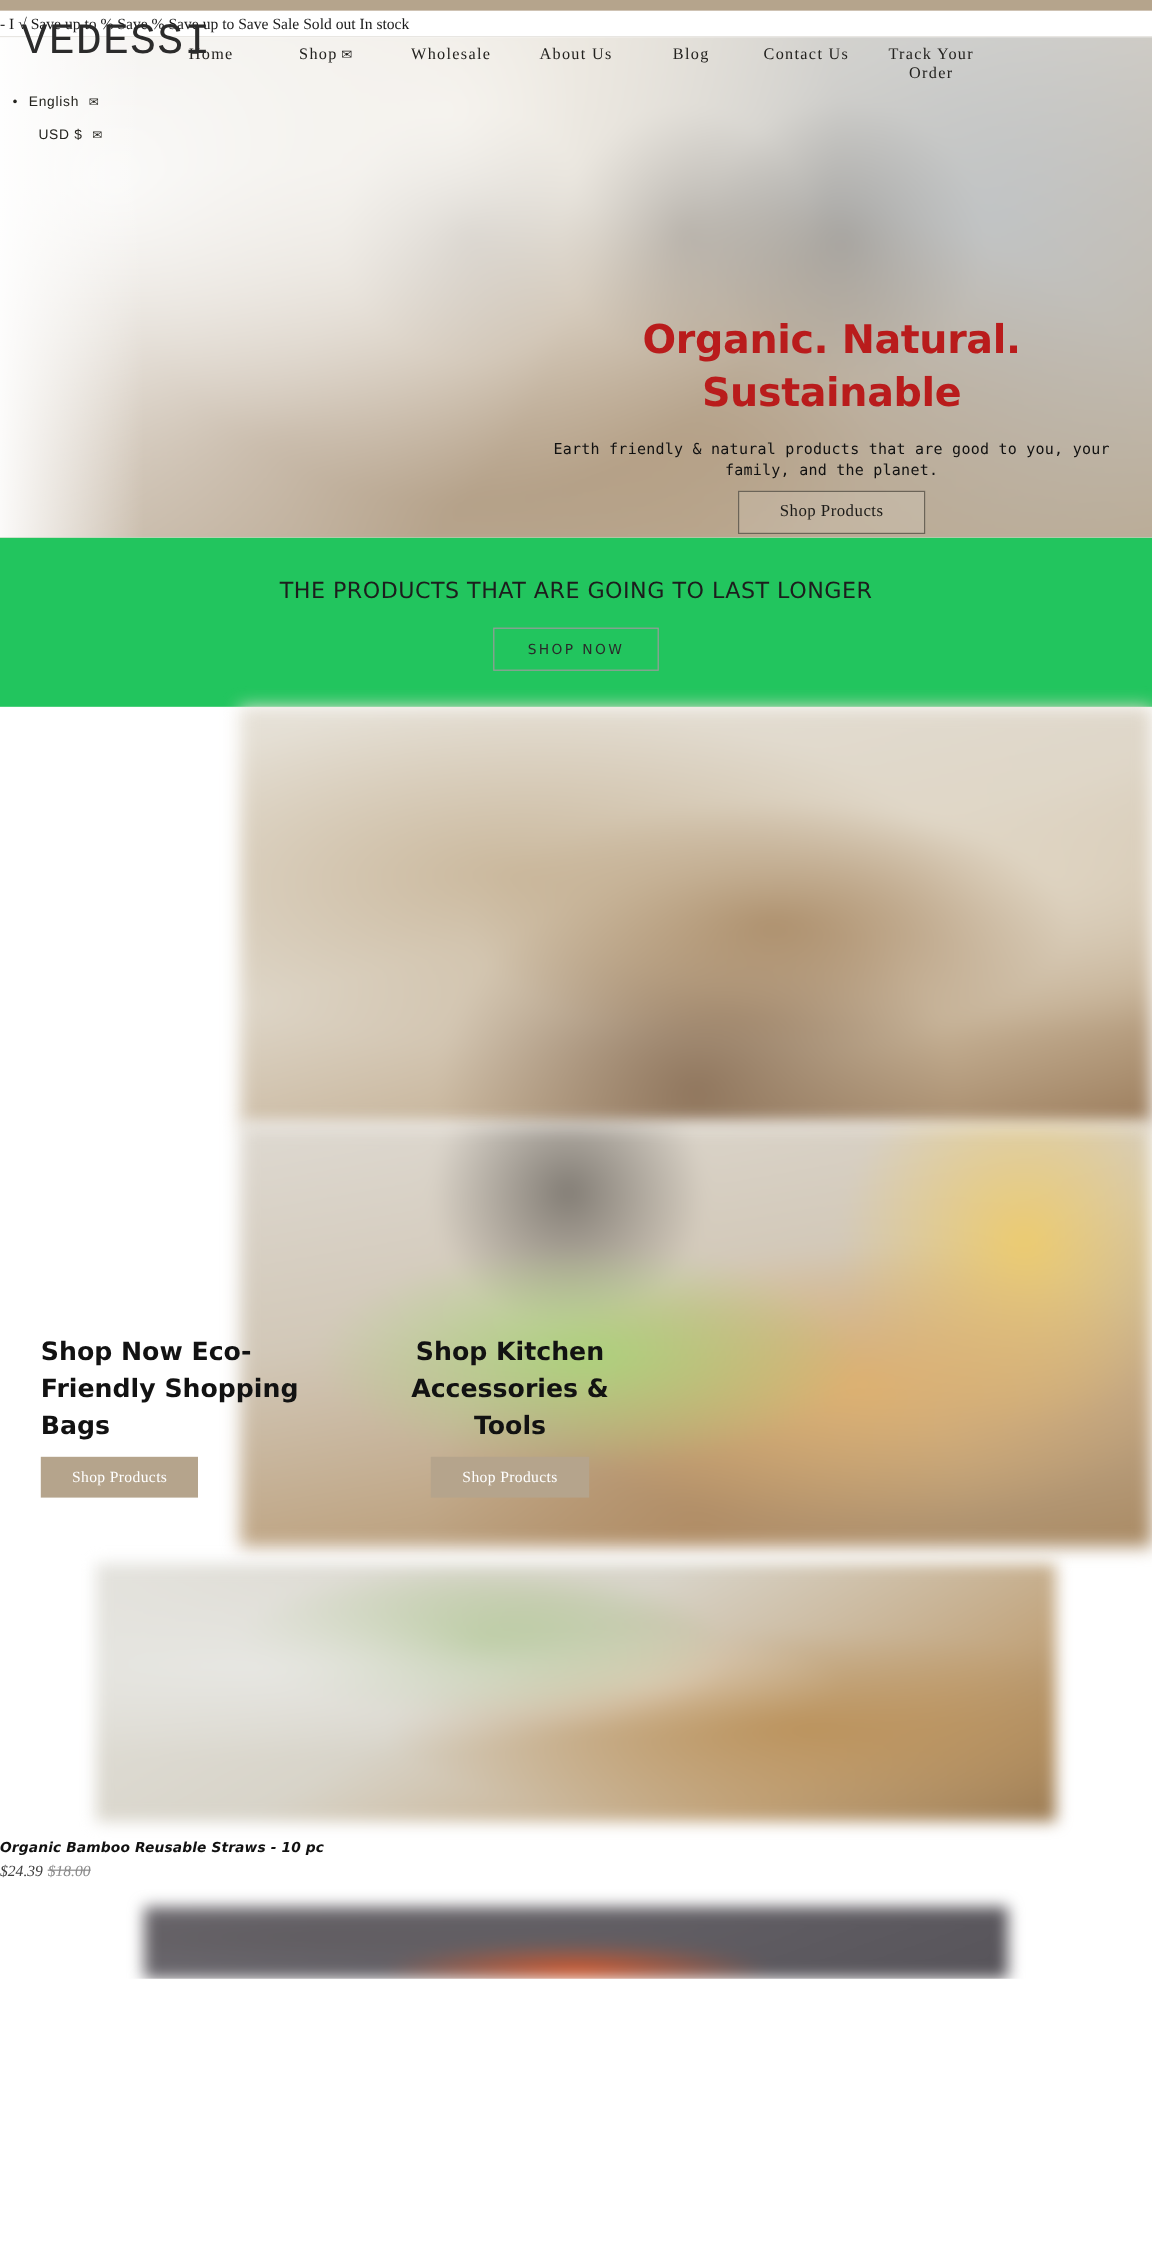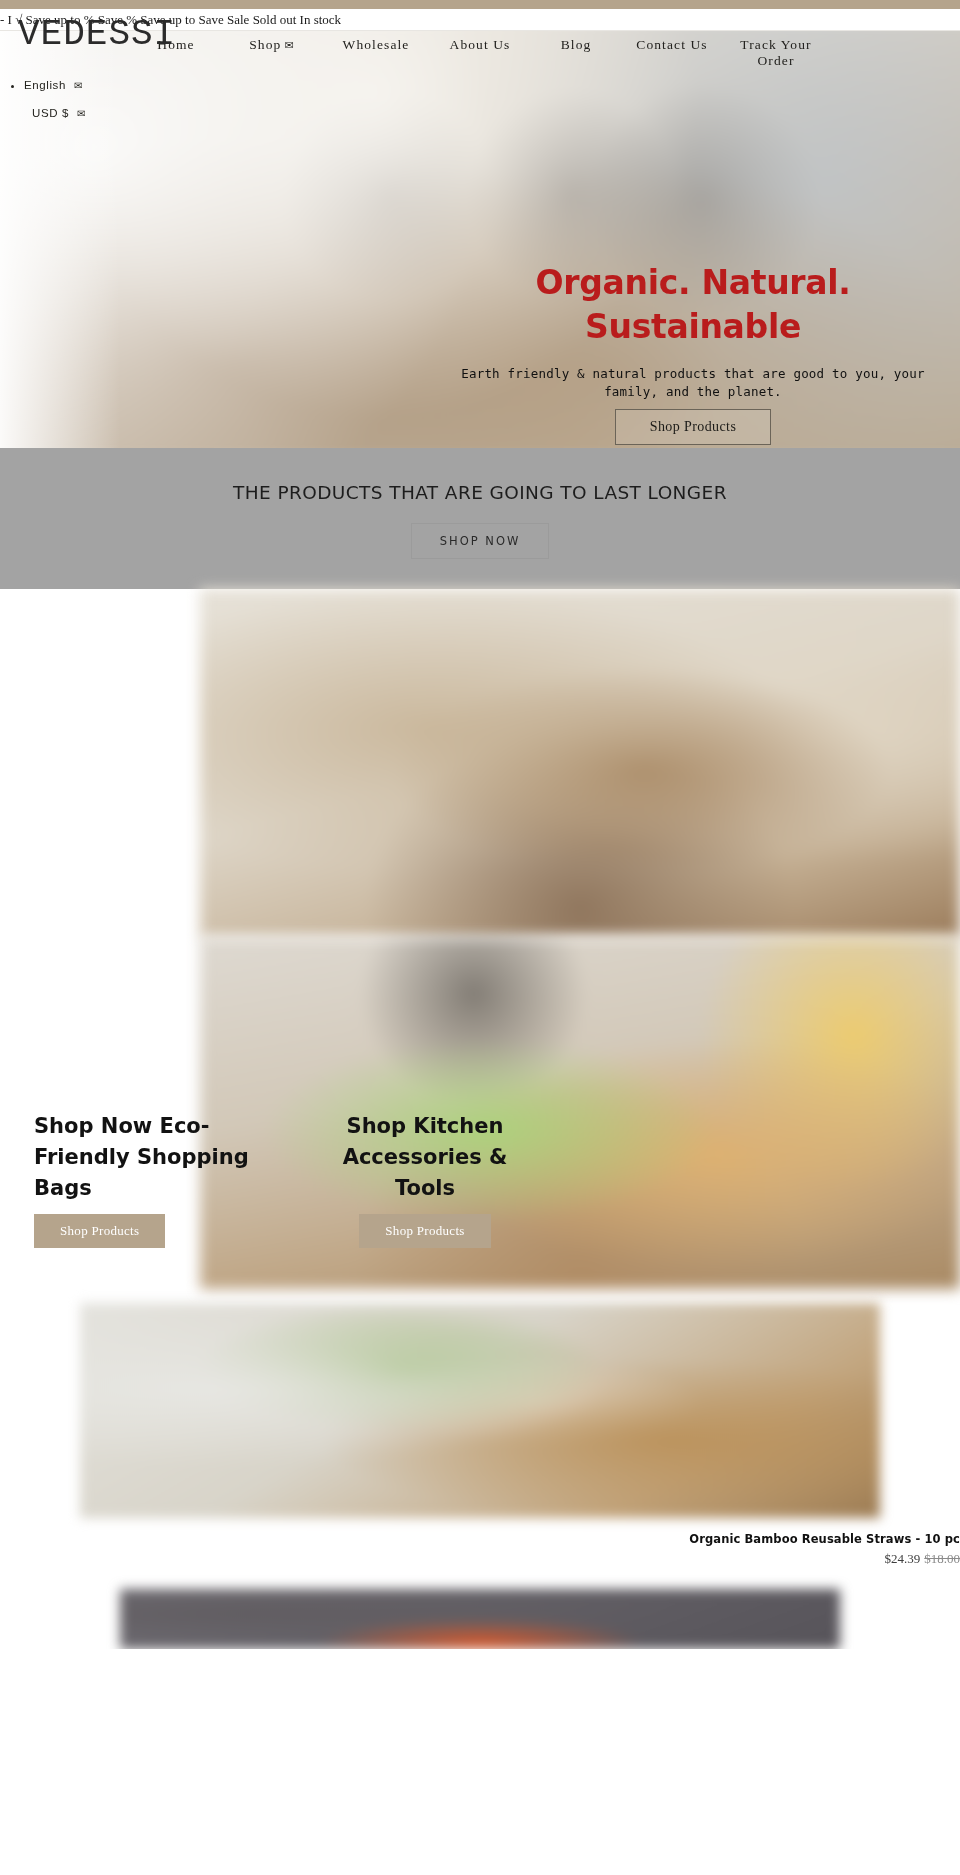--- a/index.html
+++ b/index.html
@@ -153,21 +153,21 @@
     background: rgba(255,255,255,0.12);
     font-family: "Liberation Serif", serif;
     font-size: 14px;
     color: #1c1b18;
     cursor: pointer;
     letter-spacing: 0.4px;
   }
 
   
   .promo {
-    background: #a3a3a3;
+    background: #22c55e;
     padding: 34px 0 30px;
     text-align: center;
   }
   .promo-title {
     font-family: "DejaVu Sans", sans-serif;
     font-size: 18.5px;
     color: #1d1d1d;
     letter-spacing: 0.4px;
     font-weight: 400;
   }
@@ -234,21 +234,21 @@
     letter-spacing: 0.3px;
     cursor: pointer;
     border: none;
   }
   .tile-a { left: 34px; top: 522px; }
   .tile-b { left: 310px; top: 522px; text-align: center; }
   .tile-b .tile-heading { width: 230px; }
 
   
   .products { padding-top: 14px; }
-  .product-card { text-align: right; }
+  .product-card { text-align: left; font-style: italic; }
   .product-img {
     width: 800px;
     margin: 0 auto;
     height: 215px;
     filter: blur(6px);
     background:
       radial-gradient(ellipse at 16% 40%, rgba(232,232,228,0.9) 0%, rgba(232,232,228,0) 42%),
       radial-gradient(ellipse at 40% 30%, rgba(150,183,110,0.78) 0%, rgba(150,183,110,0) 30%),
       radial-gradient(ellipse at 74% 64%, rgba(186,143,86,0.85) 0%, rgba(186,143,86,0) 42%),
       radial-gradient(ellipse at 57% 46%, rgba(238,234,226,0.85) 0%, rgba(238,234,226,0) 26%),

